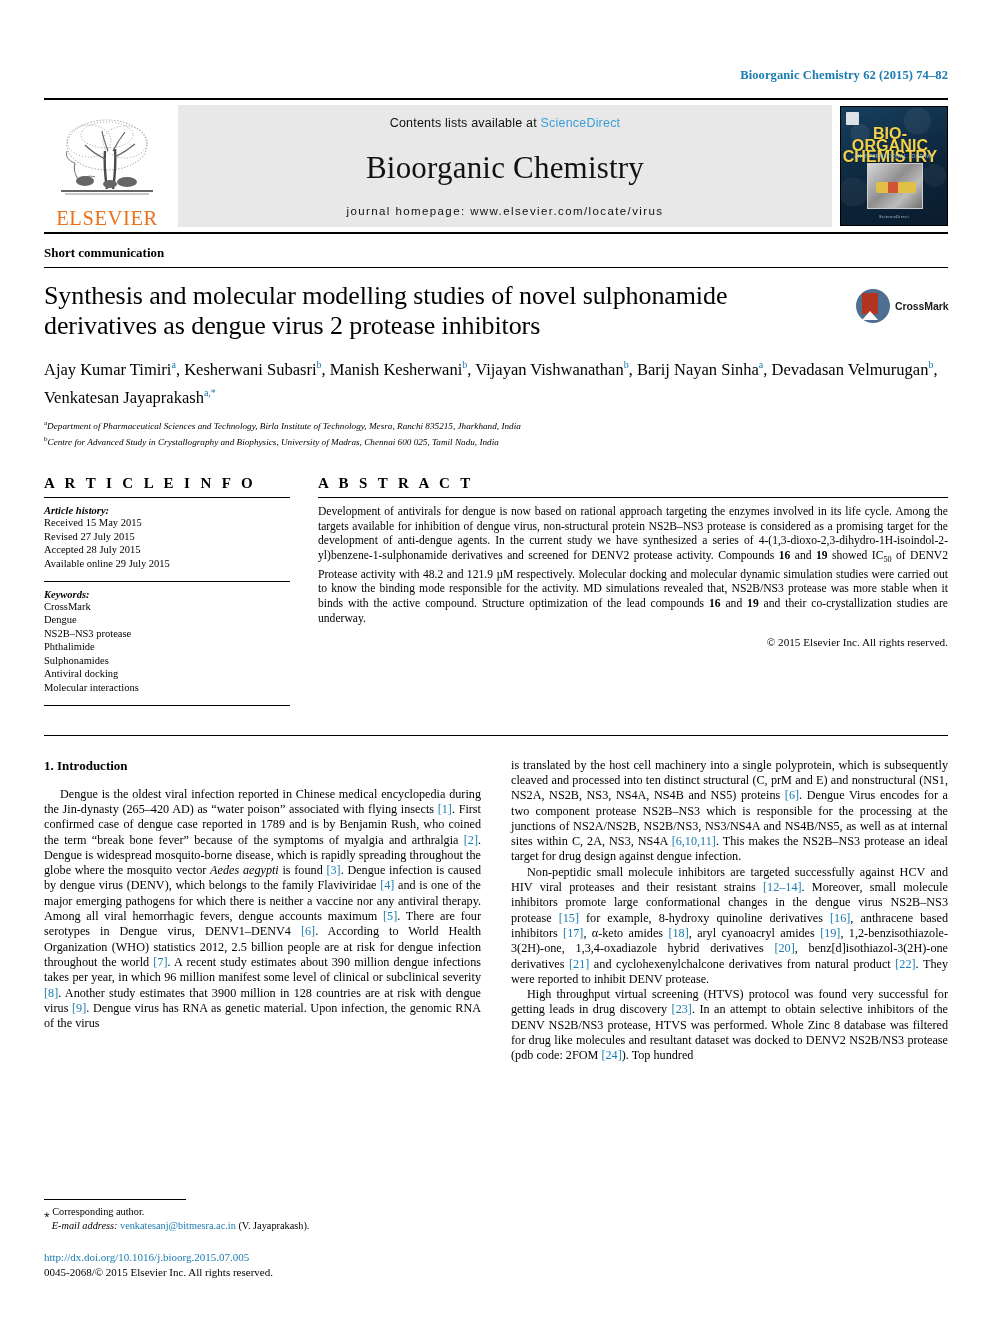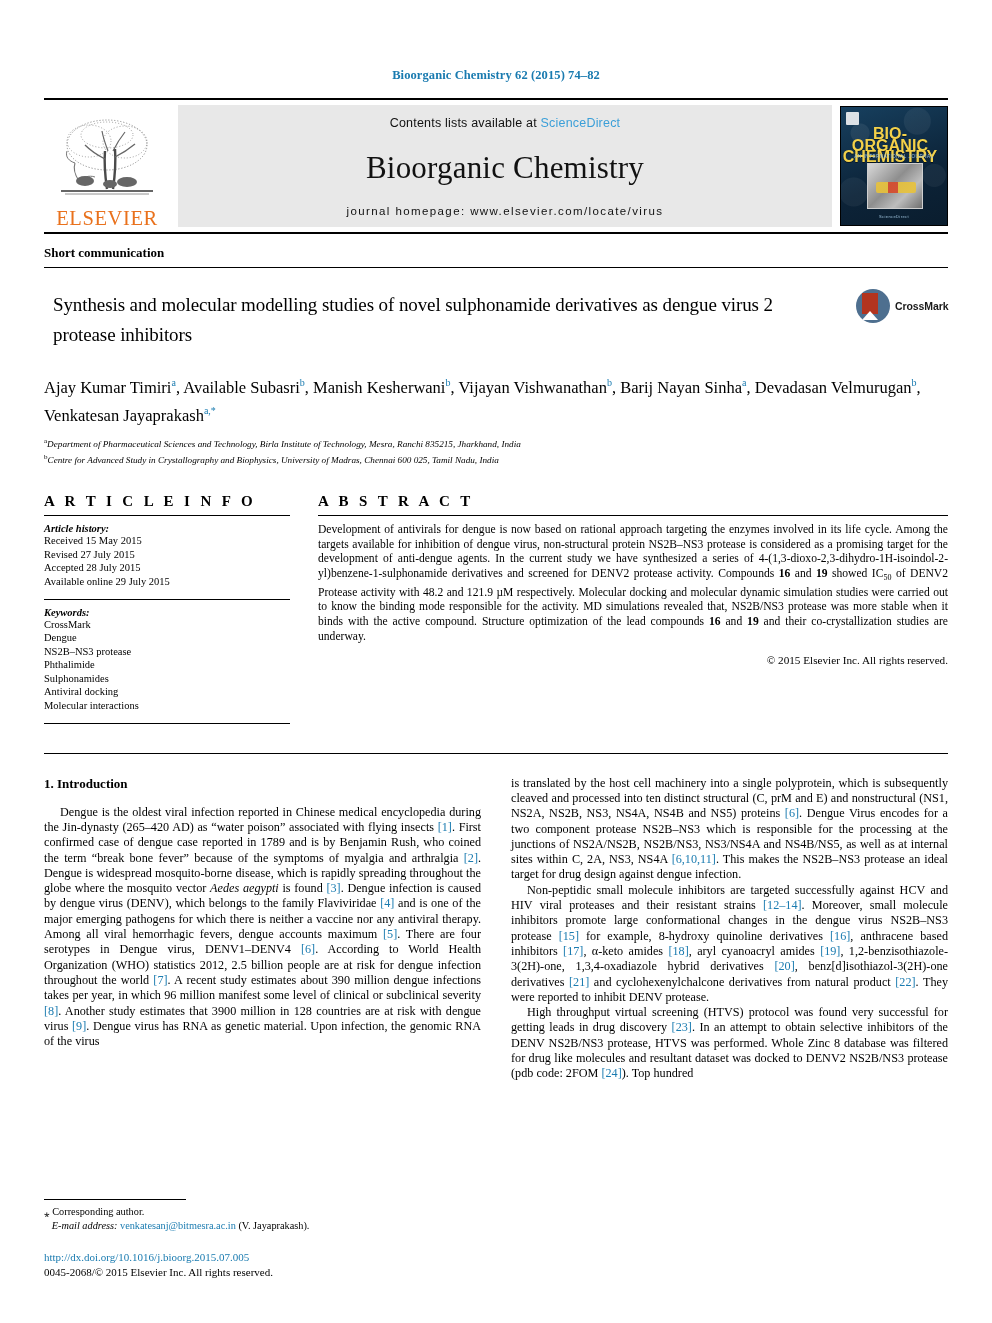--- a/index.html
+++ b/index.html
@@ -10,21 +10,21 @@
     background: #ffffff;
     font-family: "Liberation Serif", serif;
     color: #000000;
     position: relative;
     overflow: hidden;
   }
   .page { width: 992px; height: 1323px; position: relative; padding: 0 44px; }
 
   
   .running-head {
-    text-align: center;
+    text-align: right;
     color: #1a7bb0;
     font-family: "Liberation Serif", serif;
     font-weight: bold;
     font-size: 12.5px;
     padding-top: 68px;
     letter-spacing: .1px;
   }
 
   
   .masthead {
@@ -140,24 +140,24 @@
     font-family: "Liberation Serif", serif;
     font-weight: bold;
     font-size: 13px;
     padding-bottom: 6px;
     border-bottom: 1.6px solid #000;
   }
   .title-row { display: flex; margin-top: 13px; }
   .title-block { flex: 1 1 auto; padding-right: 12px; }
   .paper-title {
     font-family: "Liberation Serif", serif;
-    font-size: 19px;
+    font-size: 26px;
     line-height: 30px;
     font-weight: normal;
-    margin: 9px;
+    margin: 0;
     letter-spacing: -.1px;
   }
   .crossmark {
     flex: 0 0 92px;
     width: 92px;
     display: flex;
     align-items: center;
     gap: 5px;
     padding-top: 4px;
     height: 46px;
@@ -353,21 +353,21 @@
   <div class="title-row">
     <div class="title-block">
       <h1 class="paper-title">Synthesis and molecular modelling studies of novel sulphonamide derivatives as dengue virus 2 protease inhibitors</h1>
     </div>
     <div class="crossmark">
       <div class="cm-badge"></div>
       <div class="cm-text">CrossMark</div>
     </div>
   </div>
 
-  <div class="authors"><span>Ajay Kumar Timiri</span><sup>a</sup>, <span>Available Subasri</span><sup>b</sup>, <span>Manish Kesherwani</span><sup>b</sup>, <span>Vijayan Vishwanathan</span><sup>b</sup>, <span>Barij Nayan Sinha</span><sup>a</sup>, <span>Devadasan Velmurugan</span><sup>b</sup>, <span>Venkatesan Jayaprakash</span><sup>a,*</sup></div>
+  <div class="authors"><span>Ajay Kumar Timiri</span><sup>a</sup>, <span>Kesherwani Subasri</span><sup>b</sup>, <span>Manish Kesherwani</span><sup>b</sup>, <span>Vijayan Vishwanathan</span><sup>b</sup>, <span>Barij Nayan Sinha</span><sup>a</sup>, <span>Devadasan Velmurugan</span><sup>b</sup>, <span>Venkatesan Jayaprakash</span><sup>a,*</sup></div>
   <div class="affils">
       <div class="affil"><sup>a</sup>Department of Pharmaceutical Sciences and Technology, Birla Institute of Technology, Mesra, Ranchi 835215, Jharkhand, India</div>
       <div class="affil"><sup>b</sup>Centre for Advanced Study in Crystallography and Biophysics, University of Madras, Chennai 600 025, Tamil Nadu, India</div>
     </div>
 
   <div class="info-abstract">
     <div class="col-info">
       <div class="sec-head">A R T I C L E   I N F O</div>
       <div class="rule-thick"></div>
       <div class="hist-label">Article history:</div>

